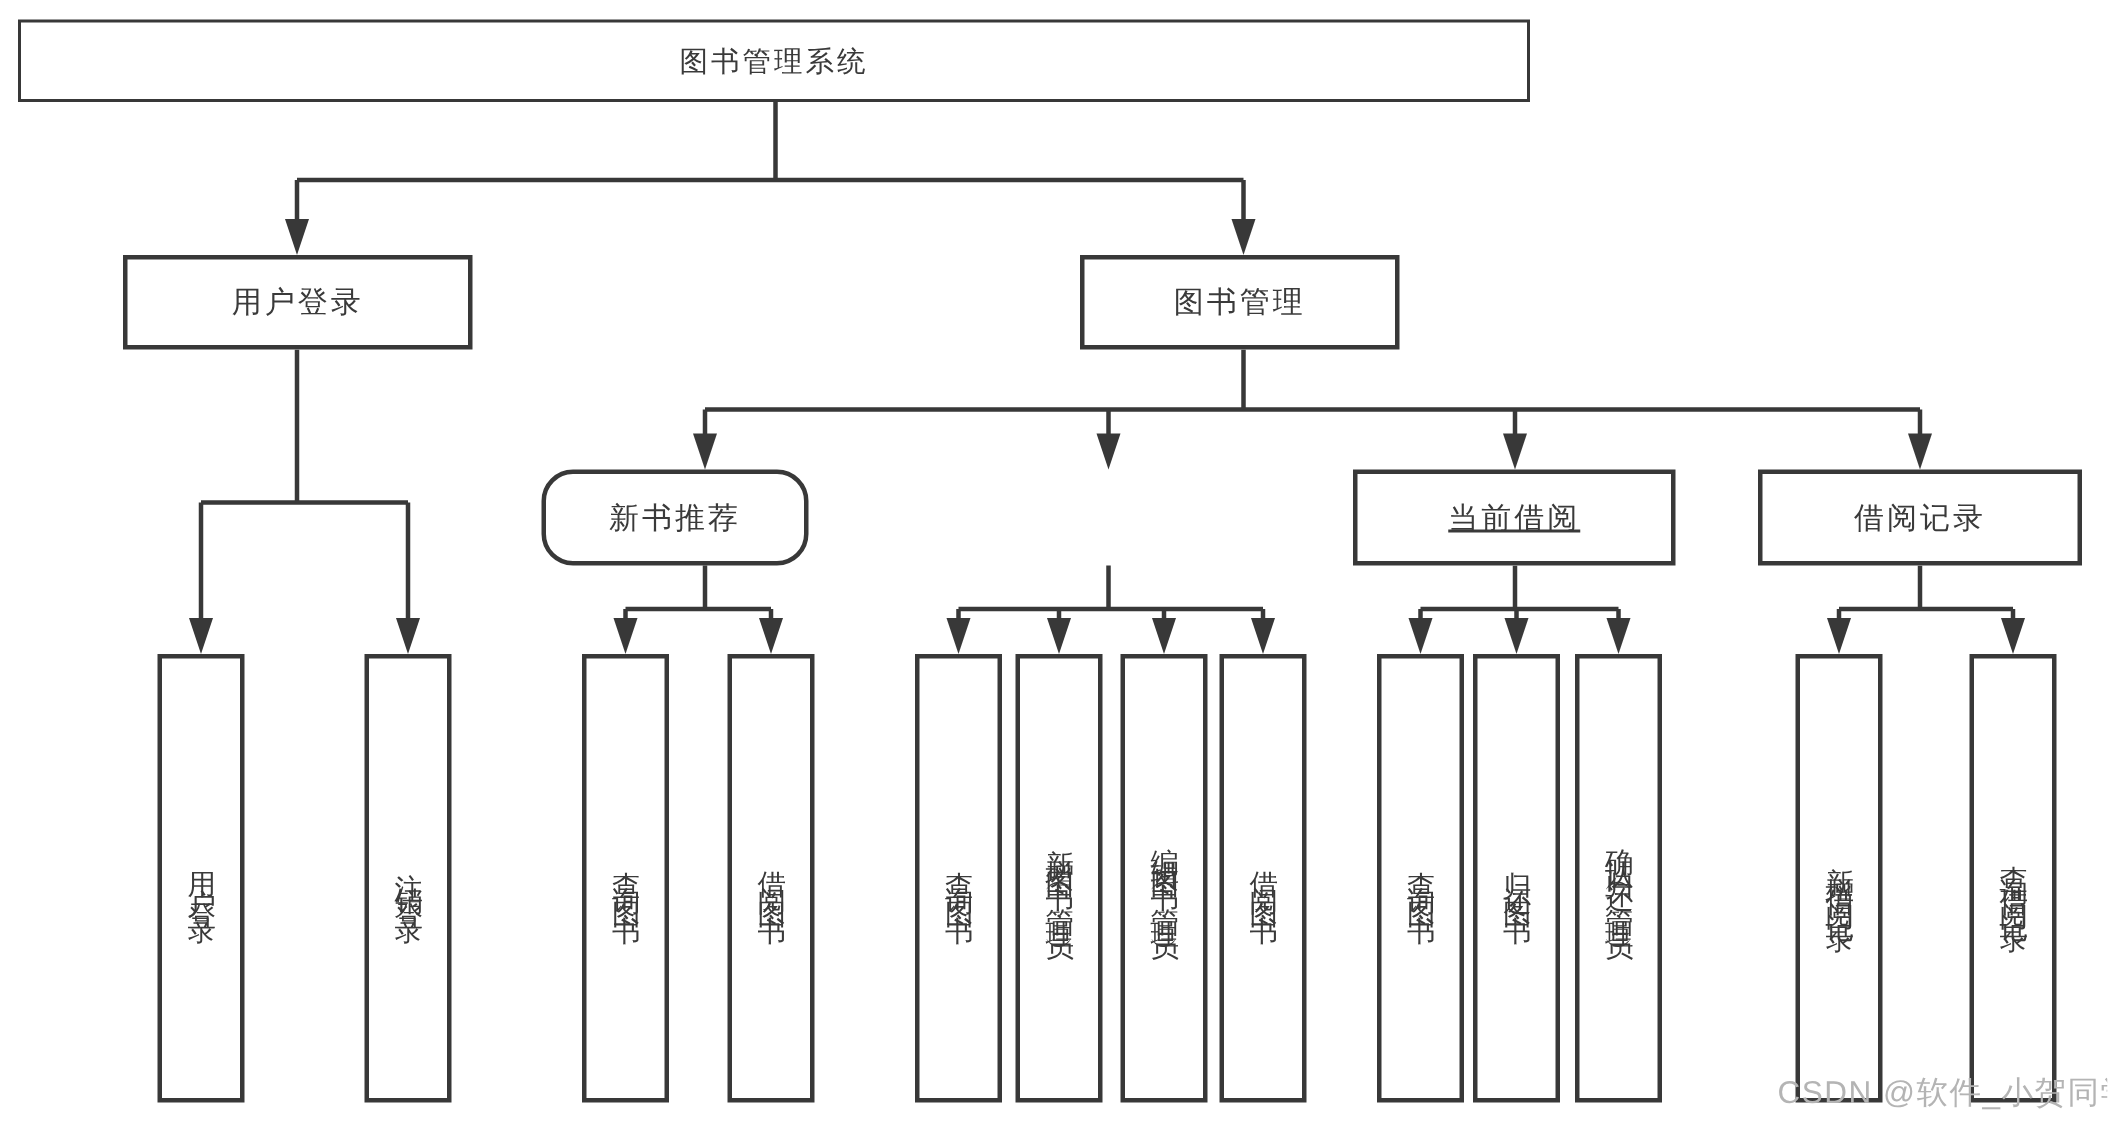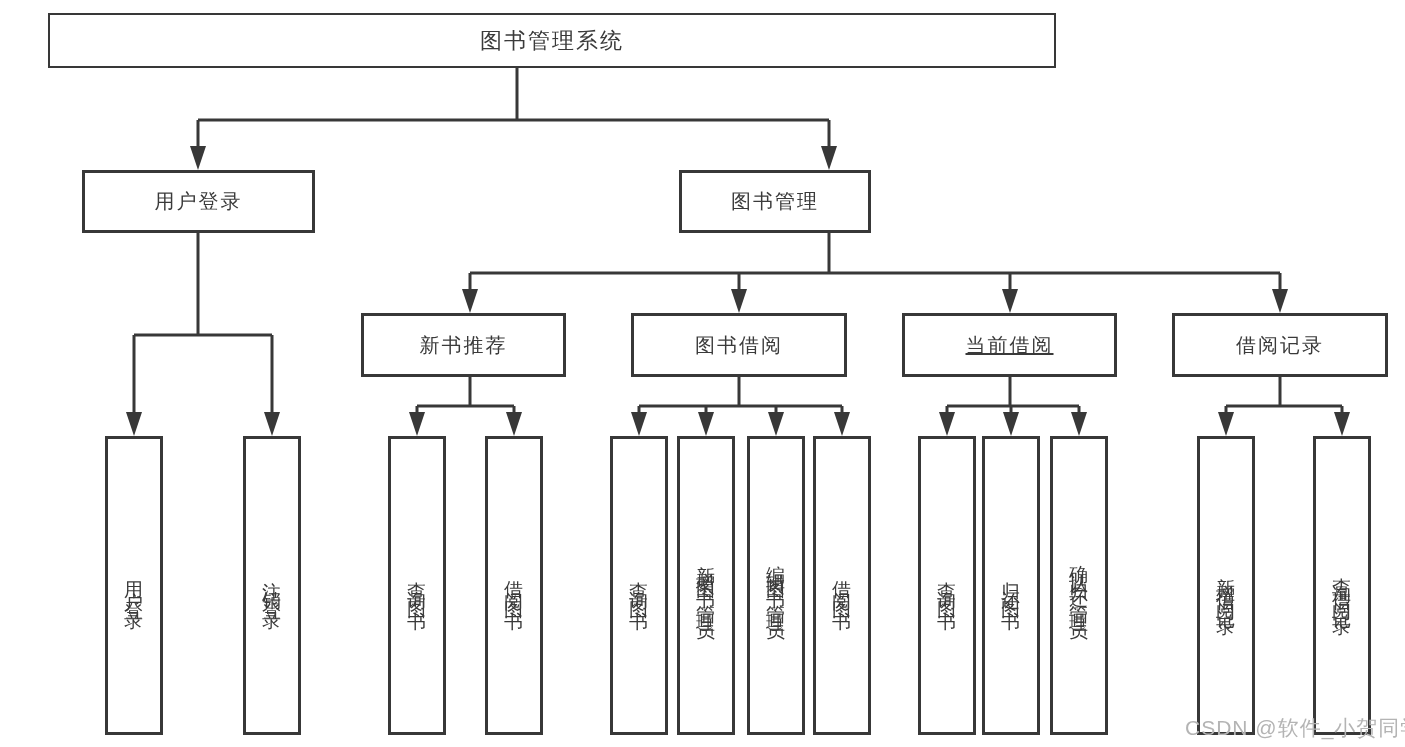--- a/index.html
+++ b/index.html
@@ -15,23 +15,22 @@
     box-sizing:border-box;
     border:3px solid #383838;
     background:#ffffff;
     display:flex;
     align-items:center;
     justify-content:center;
     color:#3a3a3a;
   }
   .root-box{
     border-width:2px;
-    font-size:22px;
+    font-size:19px;
     letter-spacing:2px;
-    margin-left:36px;
   }
   .h-node{
     font-size:20px;
     letter-spacing:2px;
   }
   .leaf{
     writing-mode:vertical-rl;
     text-orientation:mixed;
     font-size:19px;
     letter-spacing:10px;
@@ -109,24 +108,23 @@
     <g>
       <path d="M1280,377 V406 M1226,406 H1342 M1226,406 V416 M1342,406 V416"></path>
       <polygon points="1218,412 1234,412 1226,436"></polygon>
       <polygon points="1334,412 1350,412 1342,436"></polygon>
     </g>
   </svg>
 
   <div class="box root-box" style="left:12px;top:13px;width:1008px;height:55px;">图书管理系统</div>
 
   <div class="box h-node" style="left:82px;top:170px;width:233px;height:63px;">用户登录</div>
-  <div class="box h-node" style="left:679px;top:170px;width:192px;height:63px;">图书管理</div>
+  <div class="box h-node" style="left:720px;top:170px;width:213px;height:63px;">图书管理</div>
 
-  <div class="box h-node" style="left:361px;top:313px;width:205px;height:64px;">新书推荐</div>
-  <div class="box h-node" style="left:631px;top:313px;width:216px;height:64px;">图书借阅</div>
+  <div class="box h-node" style="left:361px;top:313px;width:178px;height:64px;border-radius:21px;">新书推荐</div>
   <div class="box h-node" style="left:902px;top:313px;width:215px;height:64px;text-decoration:underline;">当前借阅</div>
   <div class="box h-node" style="left:1172px;top:313px;width:216px;height:64px;">借阅记录</div>
 
   <div class="box leaf" style="left:105px;top:436px;width:58px;height:299px;">用户登录</div>
   <div class="box leaf" style="left:243px;top:436px;width:58px;height:299px;">注销登录</div>
 
   <div class="box leaf" style="left:388px;top:436px;width:58px;height:299px;">查询图书</div>
   <div class="box leaf" style="left:485px;top:436px;width:58px;height:299px;">借阅图书</div>
 
   <div class="box leaf" style="left:610px;top:436px;width:58px;height:299px;">查询图书</div>

